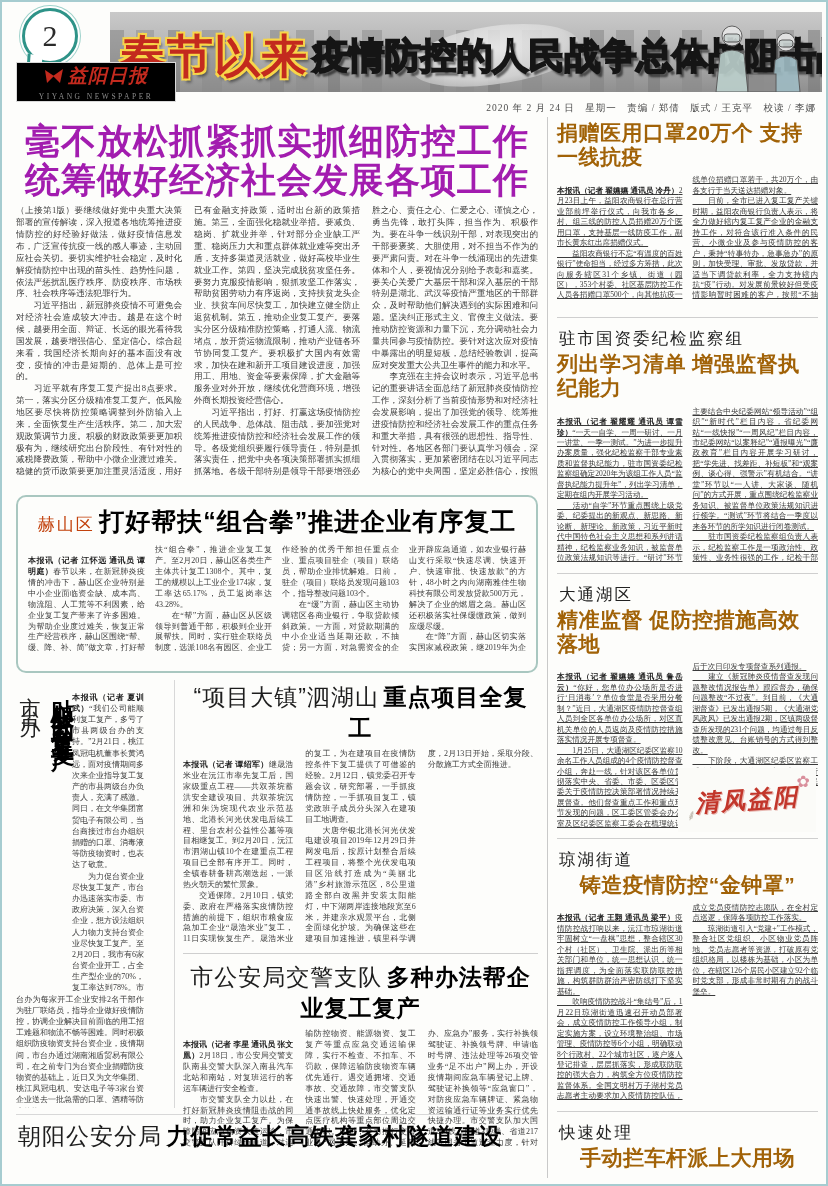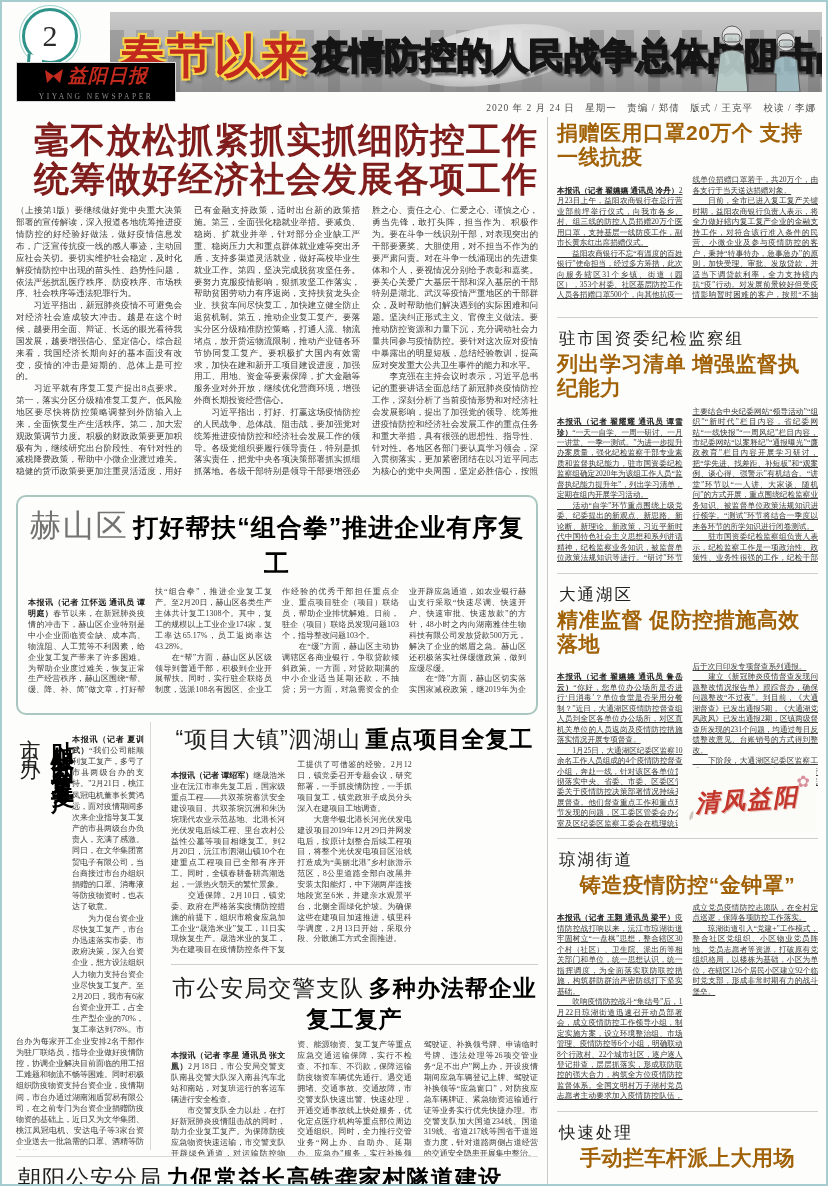--- a/index.html
+++ b/index.html
@@ -33,43 +33,43 @@
   .logo-row{display:flex;align-items:center;gap:4px;}
   .logo-cn{font-size:19px;font-weight:900;color:#c32a1e;font-style:italic;letter-spacing:1px;
         font-family:"Liberation Serif",serif;}
   .logo-en{font-size:7.5px;letter-spacing:2.5px;color:#8a8a8a;font-family:"Liberation Serif",serif;}
   .dateline{margin:2px 10px 0 0;text-align:right;font-size:9.5px;color:#4c4c4c;letter-spacing:1px;padding-left:12px;}
   
   .main{display:flex;padding:2px 8px 4px 14px;}
   .left-zone{width:522px;padding-right:9px;border-right:1px solid #c9c9c9;}
   .right-zone{flex:1;padding-left:9px;}
   
-  .lead-h1{margin:4px 0 6px 0;text-align:right;font-family:Liberation Serif, serif;
-        font-size:35px;line-height:1.12;font-weight:900;color:#7f1d1d;letter-spacing:1px;}
+  .lead-h1{margin:4px 0 6px 0;text-align:center;font-family:Liberation Sans, sans-serif;
+        font-size:35px;line-height:1.12;font-weight:900;color:#a21caf;letter-spacing:1px;}
   .body-txt{white-space:pre-line;text-align:justify;color:#3b3b3b;}
   .byline{font-weight:bold;color:#222;}
   .cols3{column-count:3;column-gap:12px;column-fill:auto;overflow:hidden;}
   .cols4{column-count:4;column-gap:10px;column-fill:auto;overflow:hidden;}
   .cols2{column-count:2;column-gap:10px;column-fill:auto;overflow:hidden;}
   .lead-body{height:282px;font-size:8.6px;line-height:1.38;}
   
   .heshan-box{margin-top:8px;border:2px solid #a9c7c0;border-radius:10px;padding:6px 10px 8px 10px;}
   .box-headrow{text-align:center;margin:2px 0 7px 0;font-family:"Liberation Sans",sans-serif;}
-  .kick-inline{font-size:31px;font-weight:500;color:#737373;letter-spacing:2px;}
+  .kick-inline{font-size:17px;font-weight:500;color:#c2410c;letter-spacing:2px;}
   .head-inline{font-size:25px;font-weight:900;color:#000;letter-spacing:1px;}
   .heshan-body{height:118px;font-size:8px;line-height:1.36;}
   
   .mid-band{display:flex;margin-top:7px;height:428px;}
   .staiban{width:128px;overflow:hidden;padding-right:6px;}
   .vhead{float:left;width:56px;height:308px;display:flex;justify-content:flex-start;gap:4px;
          font-family:"Liberation Sans",sans-serif;}
   .vkick{writing-mode:vertical-rl;font-size:21px;letter-spacing:10px;color:#222;font-weight:500;}
   .vtitle{writing-mode:vertical-rl;font-size:23px;font-weight:900;color:#000;letter-spacing:5px;}
   .staiban-body{font-size:8px;line-height:1.4;}
-  .mid-right{flex:1;display:flex;flex-direction:column;border-left:1px solid #d8d8d8;padding-left:20px;}
+  .mid-right{flex:1;display:flex;flex-direction:column;border-left:1px solid #d8d8d8;padding-left:8px;margin-left:24px;}
   .art-headrow{text-align:center;margin:2px 0 5px 0;font-family:"Liberation Sans",sans-serif;}
   .kick-inline-sm{font-size:23px;font-weight:500;color:#1d1d1d;letter-spacing:1px;}
   .head-inline-sm{font-size:23px;font-weight:900;color:#000;letter-spacing:1px;}
   .sihushan-body{height:198px;font-size:8px;line-height:1.36;}
   .jiaojing-body{height:128px;font-size:8px;line-height:1.36;}
   .hr{border:none;border-top:1px solid #cfcfcf;margin:6px 0;}
   
   .chaoyang{position:relative;margin-top:6px;border-top:1px solid #d8d8d8;padding-top:6px;}
   .chaoyang .art-headrow{text-align:left;margin:0 0 4px 2px;}
   

